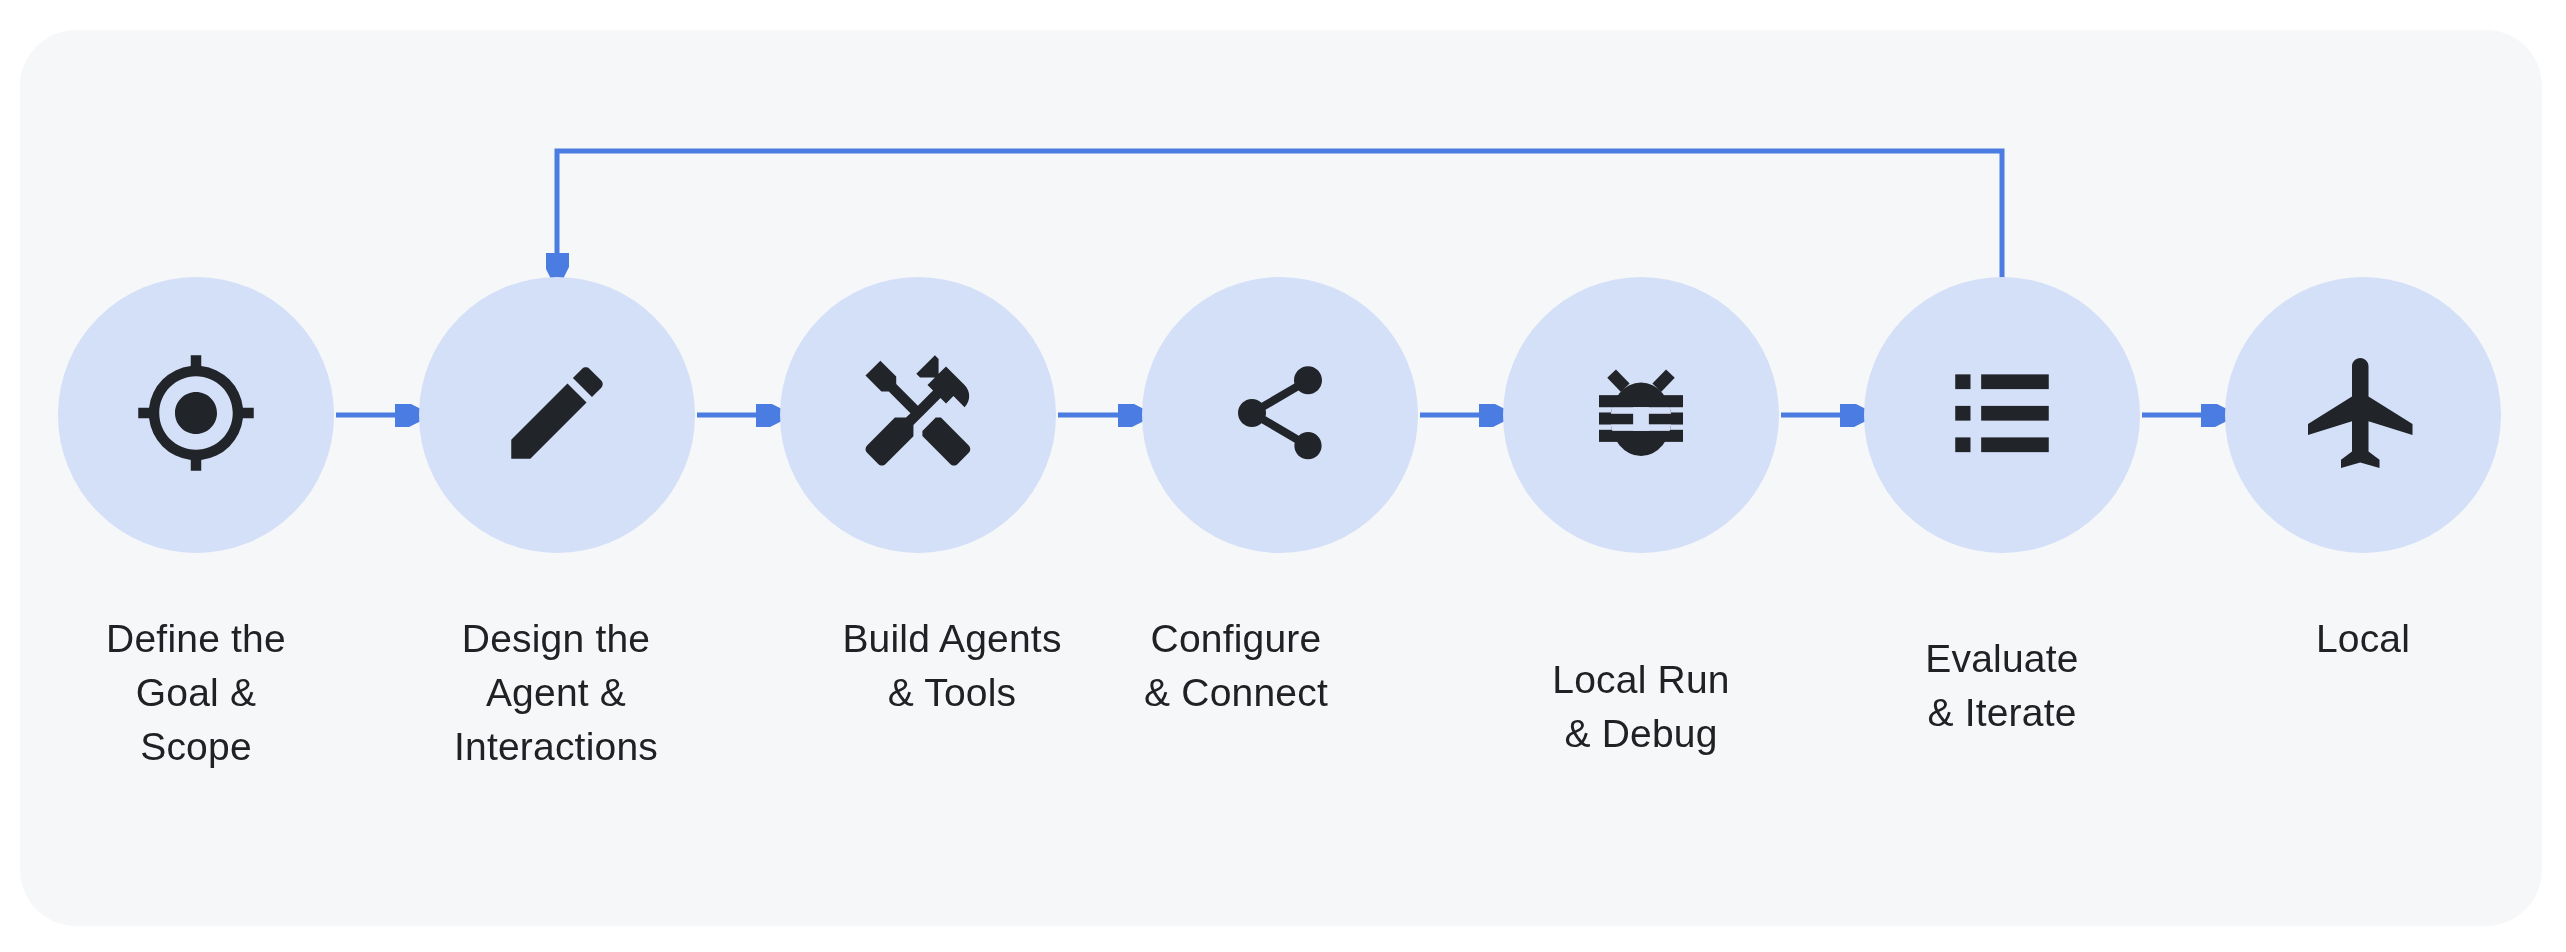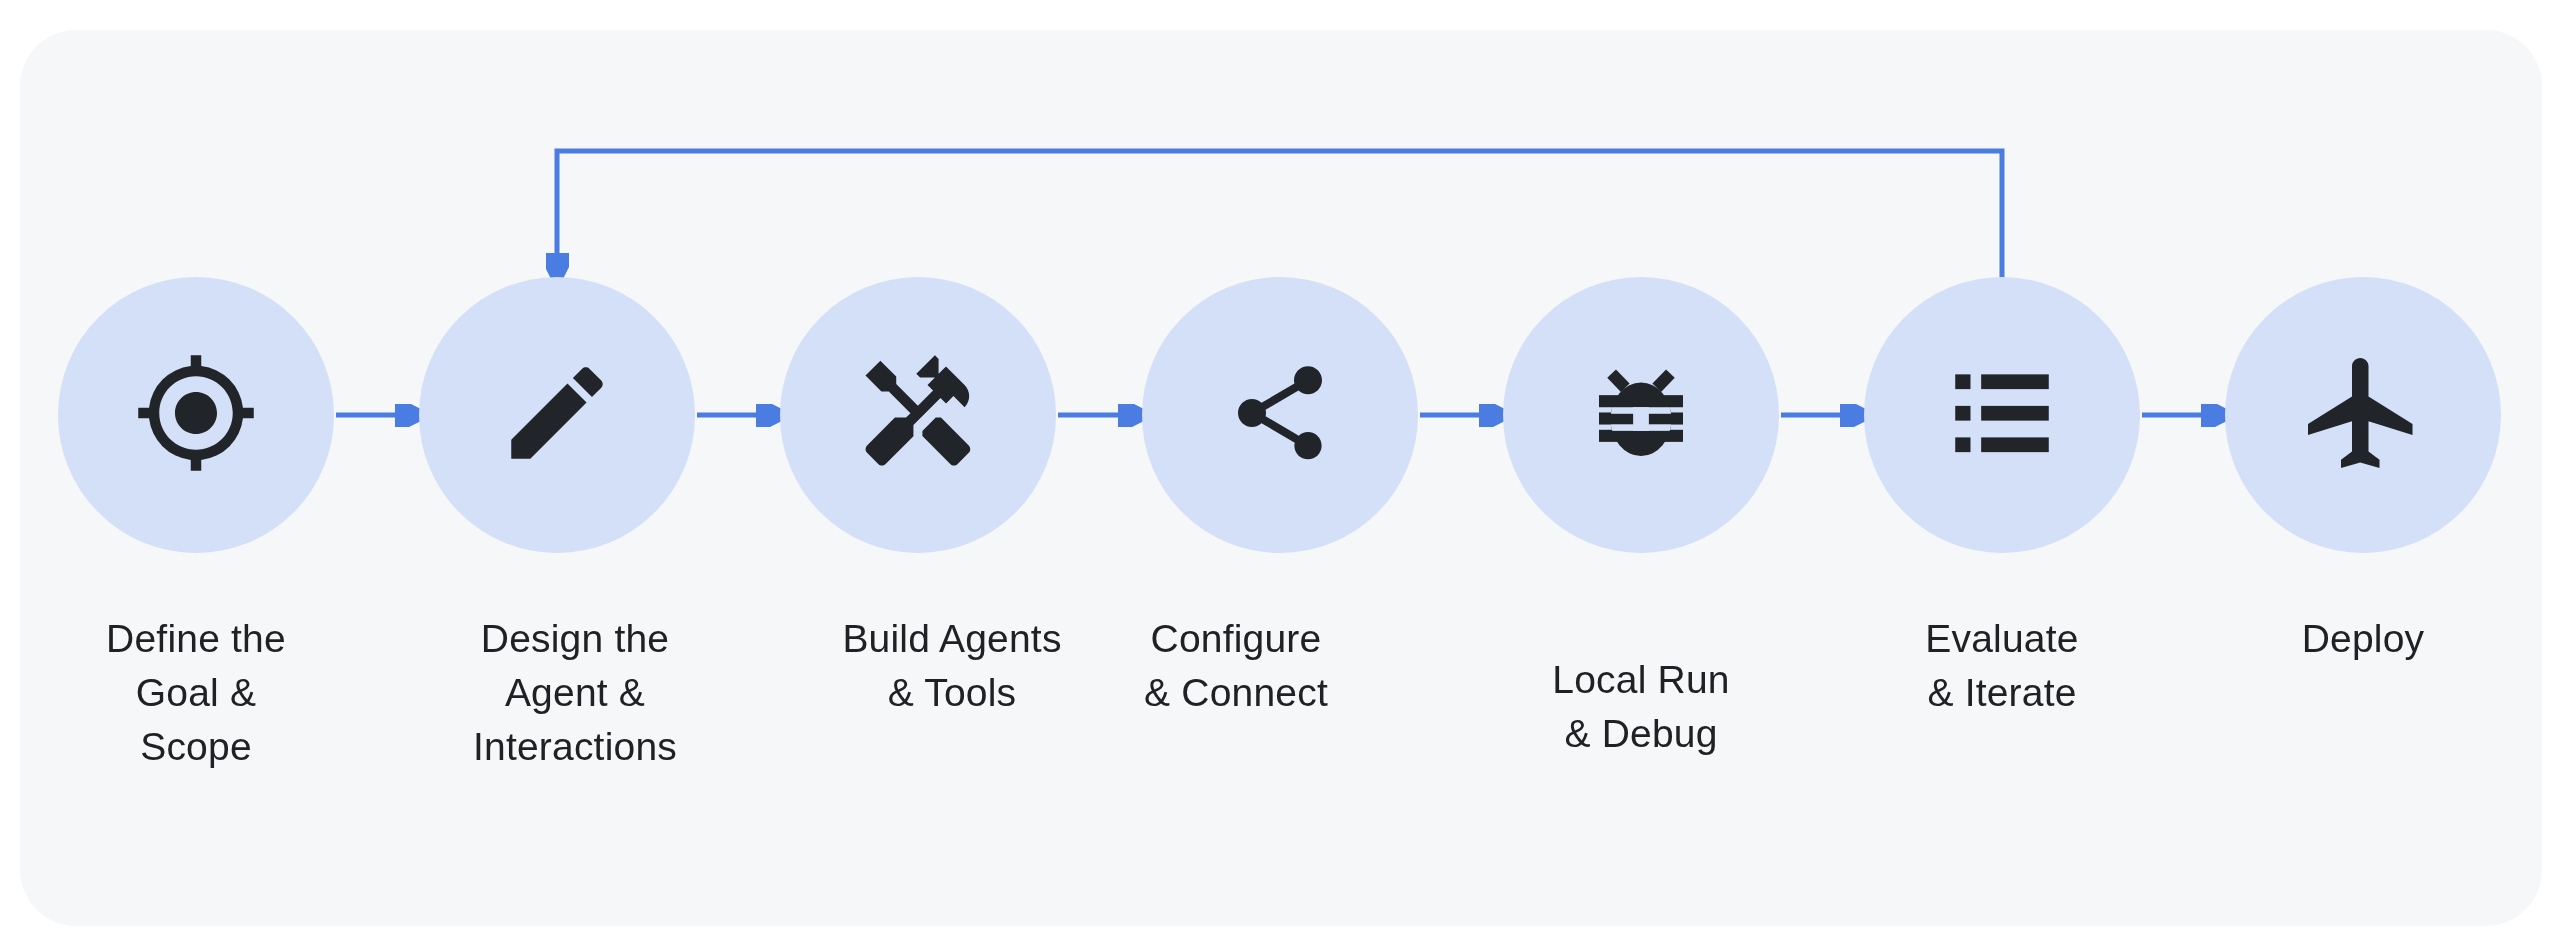--- a/index.html
+++ b/index.html
@@ -51,25 +51,25 @@
     width: 400px;
     text-align: center;
     font-size: 39px;
     line-height: 54px;
     color: var(--label-text);
     white-space: pre-line;
     letter-spacing: 0.2px;
   }
   
   .n1 .node-circle { left: 58px; }   .n1 .node-label { left: -4px; }
-  .n2 .node-circle { left: 419px; }  .n2 .node-label { left: 375px; }
+  .n2 .node-circle { left: 419px; }  .n2 .node-label { left: 356px; }
   .n3 .node-circle { left: 780px; }  .n3 .node-label { left: 752px; }
   .n4 .node-circle { left: 1142px; } .n4 .node-label { left: 1036px; }
   .n5 .node-circle { left: 1503px; } .n5 .node-label { left: 1441px; margin-top: 41px; }
-  .n6 .node-circle { left: 1864px; } .n6 .node-label { left: 1802px; }
+  .n6 .node-circle { left: 1864px; } .n6 .node-label { left: 1802px; margin-top: 20px; }
   .n7 .node-circle { left: 2225px; } .n7 .node-label { left: 2163px; }
 </style>
 </head>
 <body>
 
 <div class="canvas">
   <div class="panel"></div>
 
   <svg class="connectors" viewBox="0 0 2566 952" xmlns="http://www.w3.org/2000/svg">
     <defs>
@@ -187,15 +187,15 @@
   </div>
 
   <div class="node n7">
     <div class="node-circle">
       <span>
         <svg width="132" height="132" viewBox="0 0 24 24" fill="currentColor">
           <path d="M21 16v-2l-8-5V3.5c0-.83-.67-1.5-1.5-1.5S10 2.67 10 3.5V9l-8 5v2l8-2.5V19l-2 1.5V22l3.5-1 3.5 1v-1.5L13 19v-5.5l8 2.5z"></path>
         </svg>
       </span>
     </div>
-    <div class="node-label">Deploy</div>
+    <div class="node-label">Local</div>
   </div>
 </div>
 
 </body></html>

